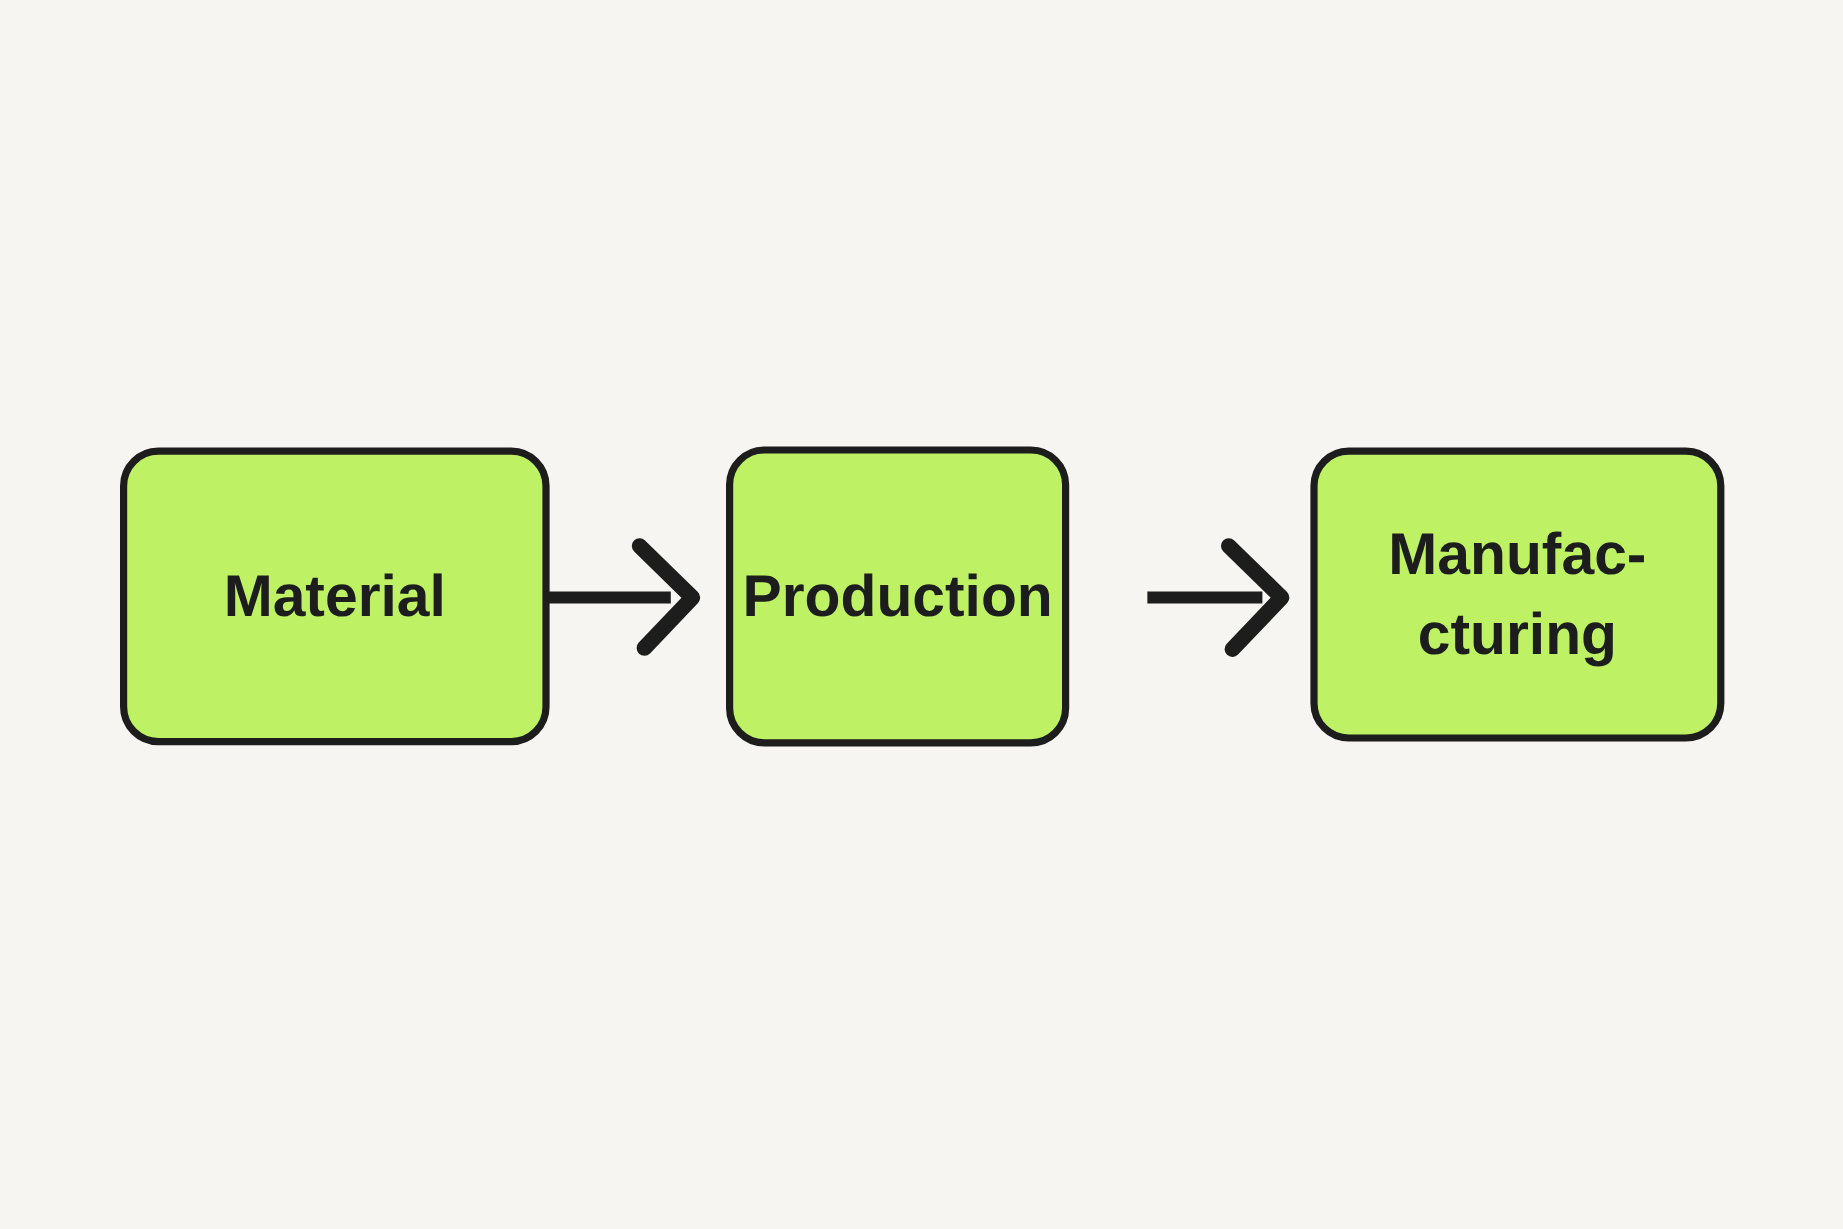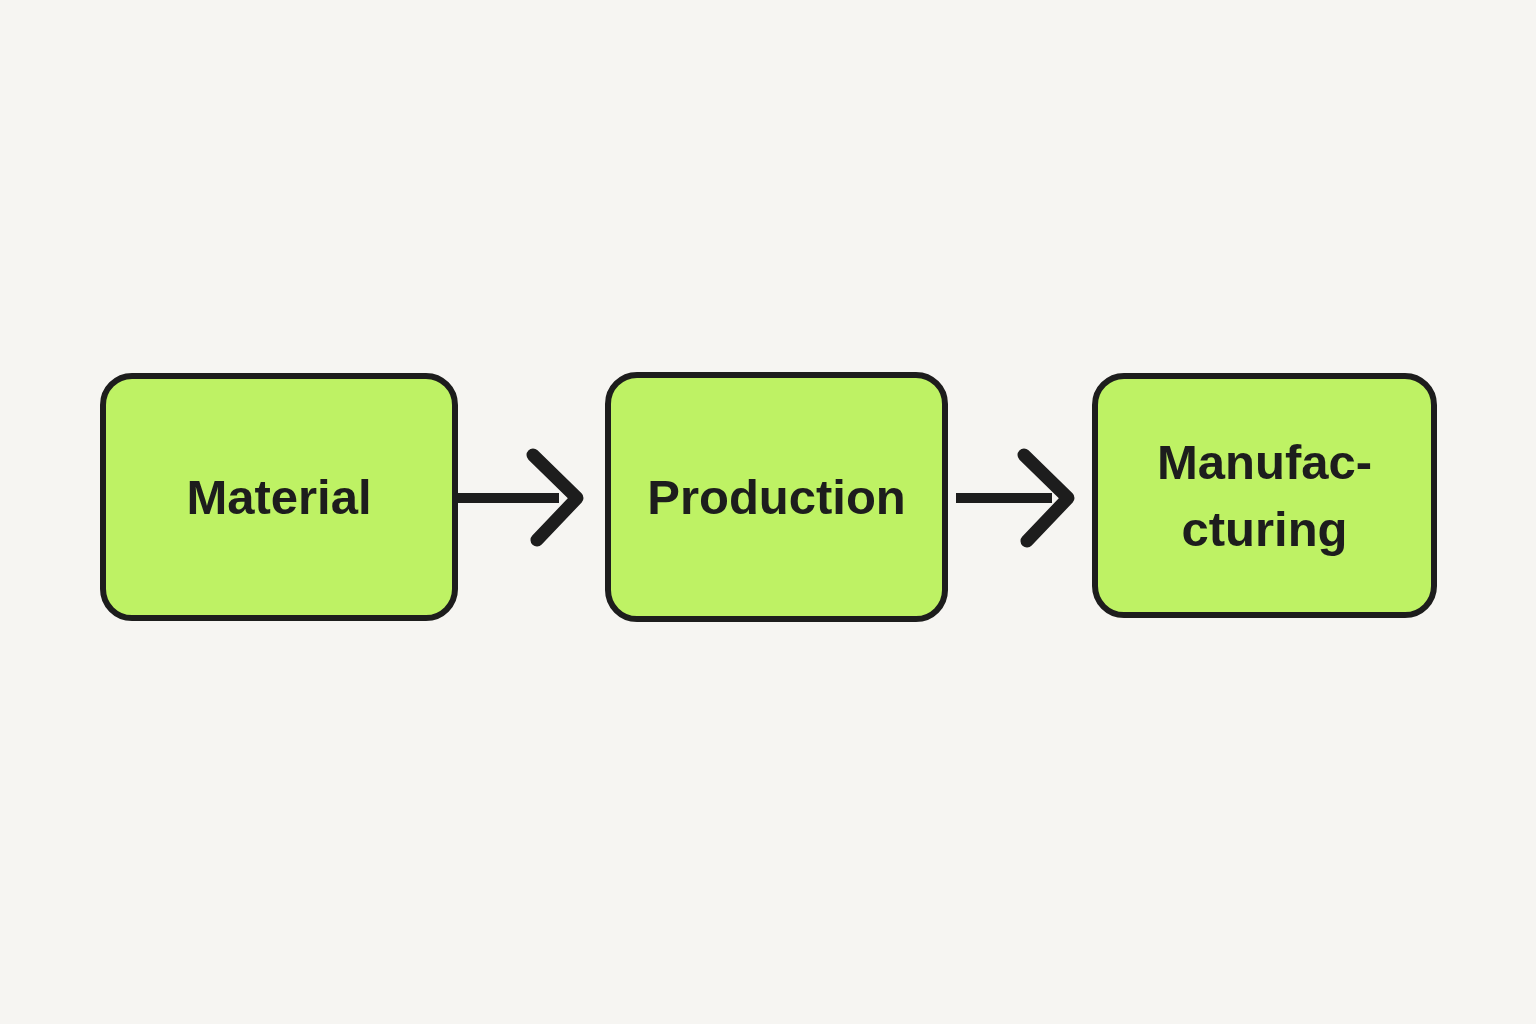--- a/index.html
+++ b/index.html
@@ -34,21 +34,21 @@
     color: #1d1d1d;
     font-size: 49px;
     font-weight: 700;
     line-height: 67px;
     letter-spacing: 0px;
   }
   .node-label .line {
     display: block;
   }
   .node1 { left: 100px; top: 373px; width: 358px; height: 248px; }
-  .node2 { left: 605px; top: 372px; width: 343px; height: 250px; }
+  .node2 { left: 605px; top: 372px; width: 286px; height: 250px; }
   .node3 { left: 1092px; top: 373px; width: 345px; height: 245px; }
   .arrow {
     position: absolute;
     display: block;
   }
   .arrow1 { left: 455px; top: 438px; }
   .arrow2 { left: 956px; top: 438px; }
 </style>
 </head>
 <body>

